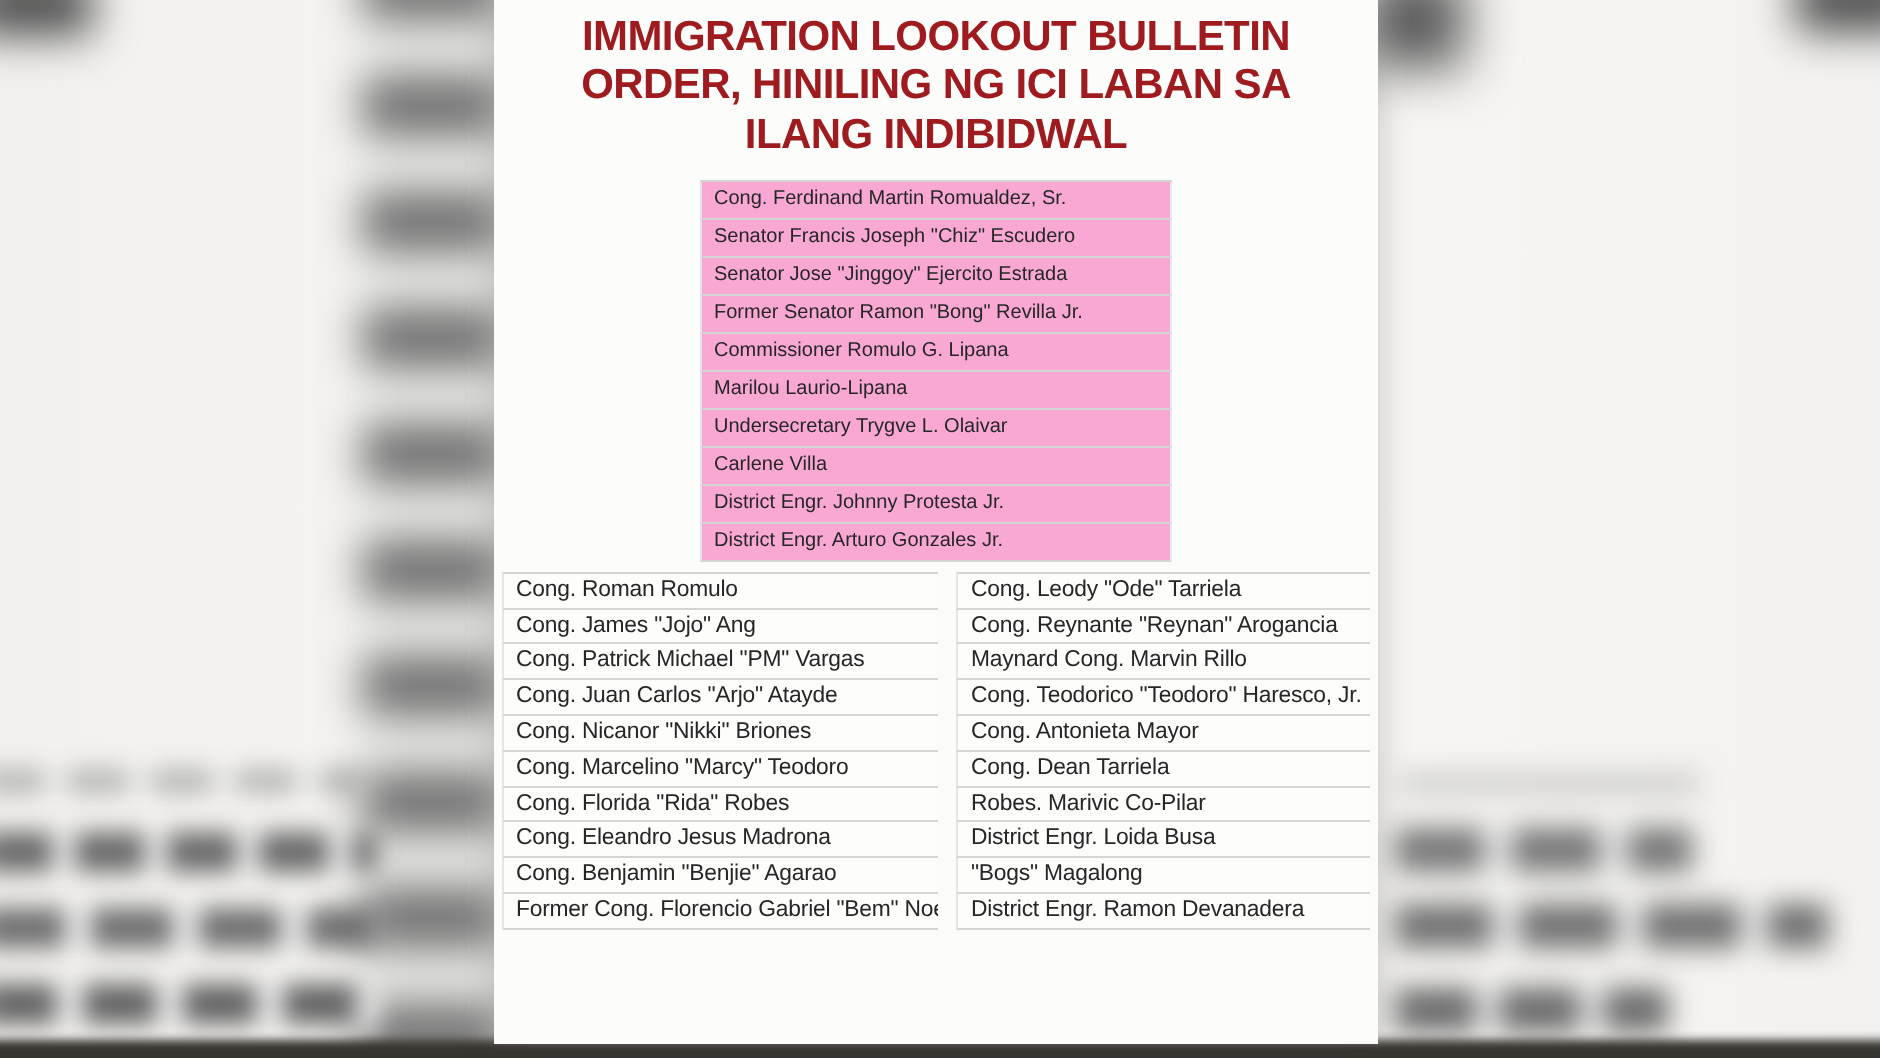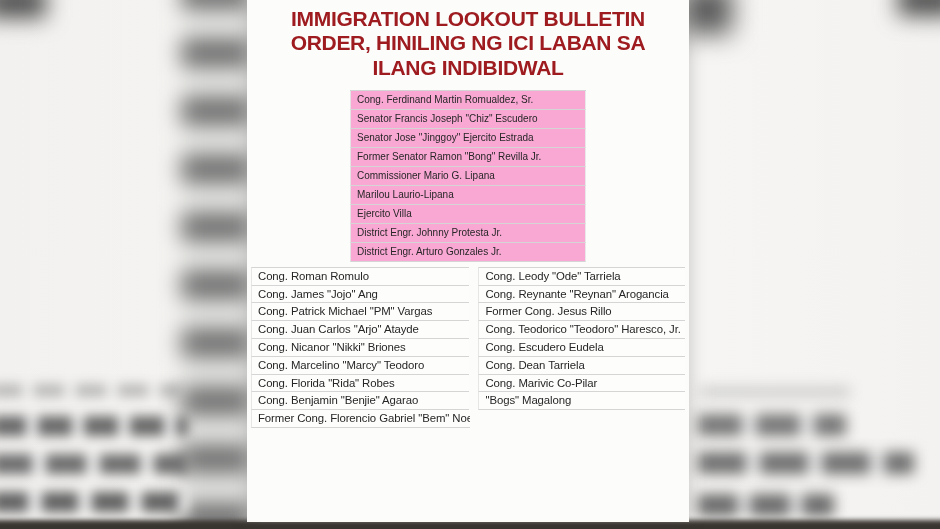--- a/index.html
+++ b/index.html
@@ -98,61 +98,65 @@
   <div class="panel">
     <h1 class="title">IMMIGRATION LOOKOUT BULLETIN
 ORDER, HINILING NG ICI LABAN SA
 ILANG INDIBIDWAL</h1>
 
     <div class="single-list">
         <div class="srow">Cong. Ferdinand Martin Romualdez, Sr.</div>
         <div class="srow">Senator Francis Joseph "Chiz" Escudero</div>
         <div class="srow">Senator Jose "Jinggoy" Ejercito Estrada</div>
         <div class="srow">Former Senator Ramon "Bong" Revilla Jr.</div>
-        <div class="srow">Commissioner Mario G. Lipana</div>
+        <div class="srow">Commissioner Romulo G. Lipana</div>
         <div class="srow">Marilou Laurio-Lipana</div>
-        <div class="srow">Ejercito Villa</div>
+        <div class="srow">Undersecretary Trygve L. Olaivar</div>
+        <div class="srow">Carlene Villa</div>
         <div class="srow">District Engr. Johnny Protesta Jr.</div>
         <div class="srow">District Engr. Arturo Gonzales Jr.</div>
       </div>
 
     <div class="double-list">
         <div class="drow">
         <div class="cell left">Cong. Roman Romulo</div>
         <div class="cell right">Cong. Leody "Ode" Tarriela</div>
       </div>
         <div class="drow">
         <div class="cell left">Cong. James "Jojo" Ang</div>
         <div class="cell right">Cong. Reynante "Reynan" Arogancia</div>
       </div>
         <div class="drow">
         <div class="cell left">Cong. Patrick Michael "PM" Vargas</div>
-        <div class="cell right">Former Cong. Jesus Rillo</div>
+        <div class="cell right">Maynard Cong. Marvin Rillo</div>
       </div>
         <div class="drow">
         <div class="cell left">Cong. Juan Carlos "Arjo" Atayde</div>
         <div class="cell right">Cong. Teodorico "Teodoro" Haresco, Jr.</div>
       </div>
         <div class="drow">
         <div class="cell left">Cong. Nicanor "Nikki" Briones</div>
-        <div class="cell right">Cong. Escudero Eudela</div>
+        <div class="cell right">Cong. Antonieta Mayor</div>
       </div>
         <div class="drow">
         <div class="cell left">Cong. Marcelino "Marcy" Teodoro</div>
         <div class="cell right">Cong. Dean Tarriela</div>
       </div>
         <div class="drow">
         <div class="cell left">Cong. Florida "Rida" Robes</div>
-        <div class="cell right">Cong. Marivic Co-Pilar</div>
+        <div class="cell right">Robes. Marivic Co-Pilar</div>
       </div>
         <div class="drow">
+        <div class="cell left">Cong. Eleandro Jesus Madrona</div>
+        <div class="cell right">District Engr. Loida Busa</div>
       </div>
         <div class="drow">
         <div class="cell left">Cong. Benjamin "Benjie" Agarao</div>
         <div class="cell right">"Bogs" Magalong</div>
       </div>
         <div class="drow">
         <div class="cell left">Former Cong. Florencio Gabriel "Bem" Noel</div>
+        <div class="cell right">District Engr. Ramon Devanadera</div>
       </div>
       </div>
   </div>
 
 </div>
 
 </body></html>

